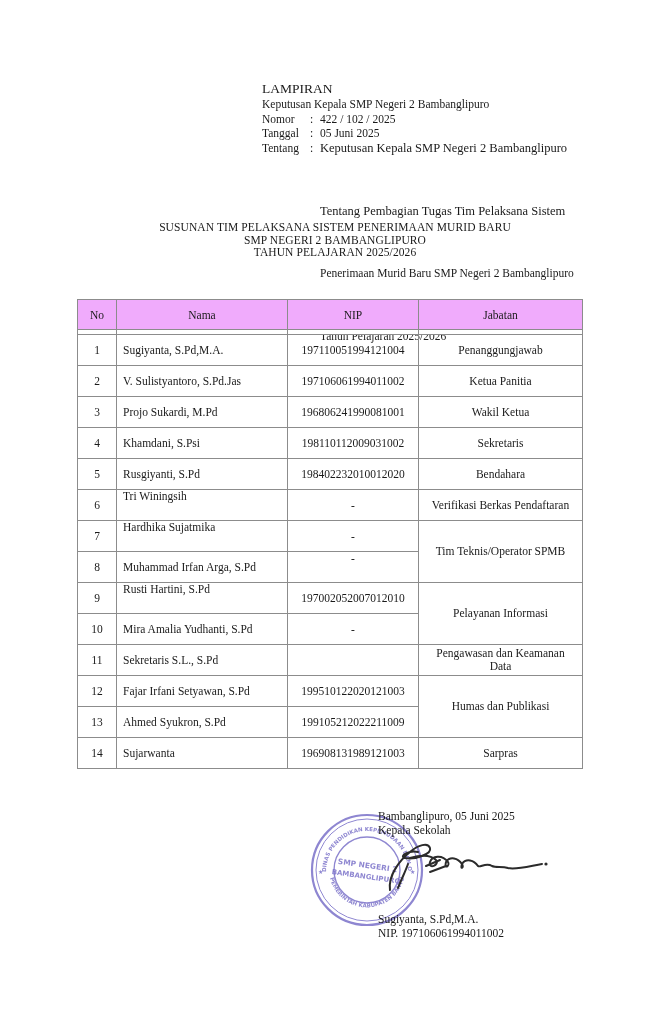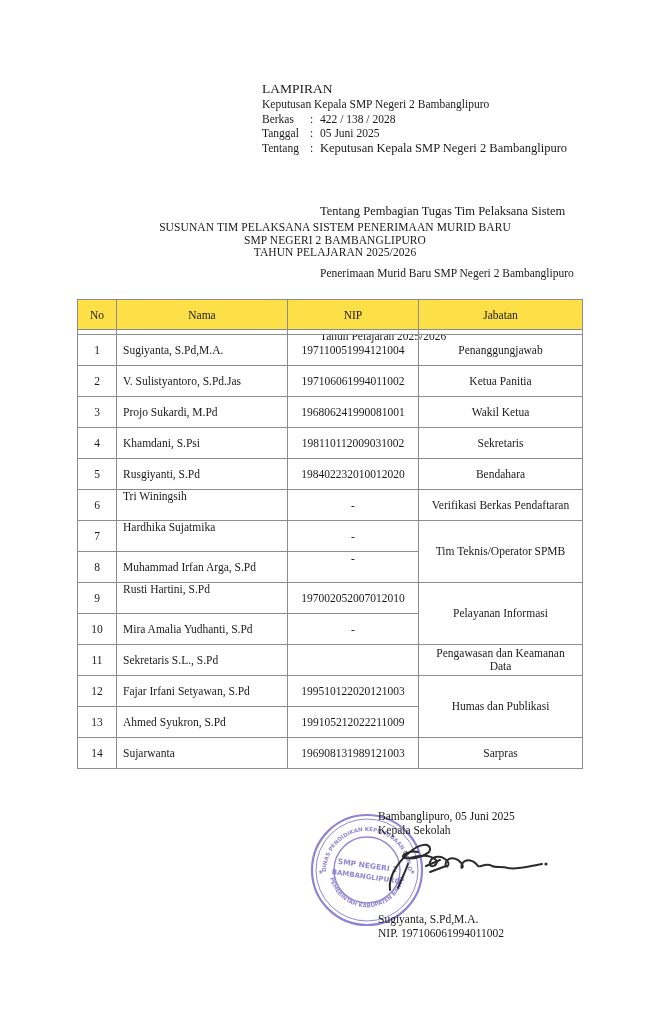--- a/index.html
+++ b/index.html
@@ -15,21 +15,21 @@
   .lampiran .tentang-val { font-size: 12.5px; line-height: 15px; }
   .lampiran .tentang-sub { padding-left: 58px; font-size: 11.5px; line-height: 14.5px; margin-top: 48px; }
   .lampiran .tentang-sub.first { font-size: 12.5px; }
 
   .heading { position: absolute; left: 0; width: 670px; top: 221px; text-align: center; }
   .heading div { font-size: 11.5px; line-height: 12.5px; letter-spacing: 0.1px; }
 
   table.team { position: absolute; left: 77px; top: 299px; width: 506px;
                border-collapse: collapse; font-size: 11.5px; }
   table.team td, table.team th { border: 1.2px solid #8c8c8c; padding: 0 6px; }
-  table.team th { background: #fde047; font-weight: normal; height: 29px; text-align: center; }
+  table.team th { background: #f0abfc; font-weight: normal; height: 29px; text-align: center; }
   table.team tr.spacer td { height: 4px; padding: 0; border-left: 1.2px solid #8c8c8c; border-right: 1.2px solid #8c8c8c; background: #fff; }
   table.team td { height: 30px; }
   td.no { text-align: center; width: 26px; }
   td.nama { width: 158px; }
   td.nip { text-align: center; width: 118px; }
   td.jab { text-align: center; line-height: 13px; }
   td.top { vertical-align: top; padding-top: 5px; }
   td.two { line-height: 13px; }
 
   .sign { position: absolute; left: 378px; top: 809px; font-size: 11.5px; line-height: 14px; }
@@ -37,23 +37,23 @@
   .stamp { position: absolute; left: 308px; top: 810px; width: 118px; height: 118px; }
   .signature { position: absolute; left: 370px; top: 830px; width: 185px; height: 70px; }
 </style>
 </head>
 <body>
 
 <div class="lampiran">
   <div class="title">LAMPIRAN</div>
   <div class="line">Keputusan Kepala SMP Negeri 2 Bambanglipuro</div>
   <div class="line kv">
-    <span class="k">Berkas</span>
+    <span class="k">Nomor</span>
     <span class="sep">:</span>
-    <span>422 / 138 / 2028</span>
+    <span>422 / 102 / 2025</span>
   </div>
   <div class="line kv">
     <span class="k">Tanggal</span>
     <span class="sep">:</span>
     <span>05 Juni 2025</span>
   </div>
   <div class="line kv">
     <span class="k">Tentang</span>
     <span class="sep">:</span>
     <span class="tentang-val">Keputusan Kepala SMP Negeri 2 Bambanglipuro</span>

